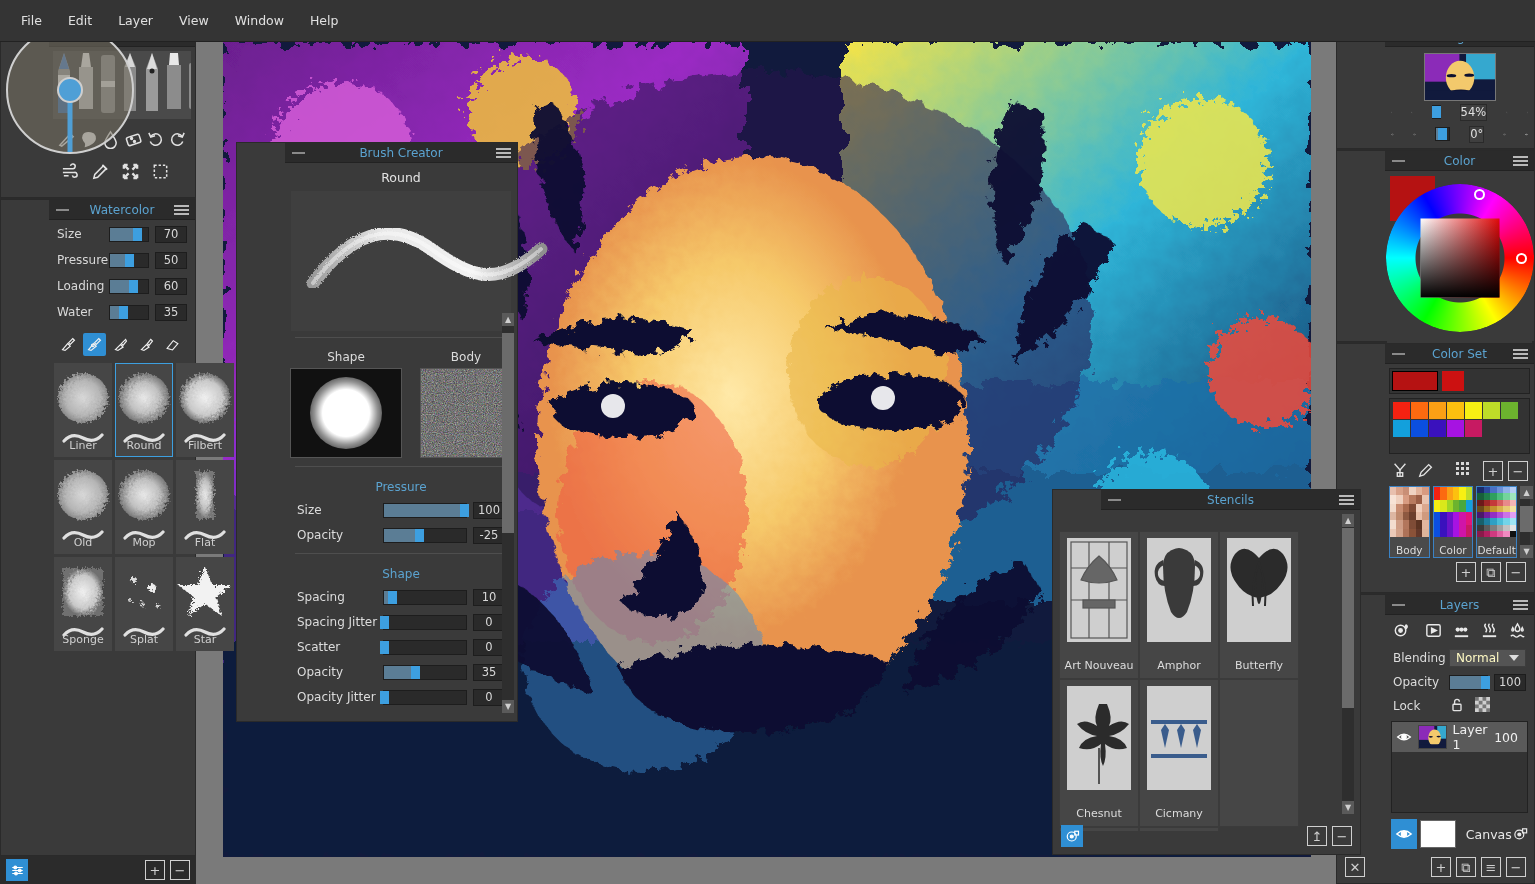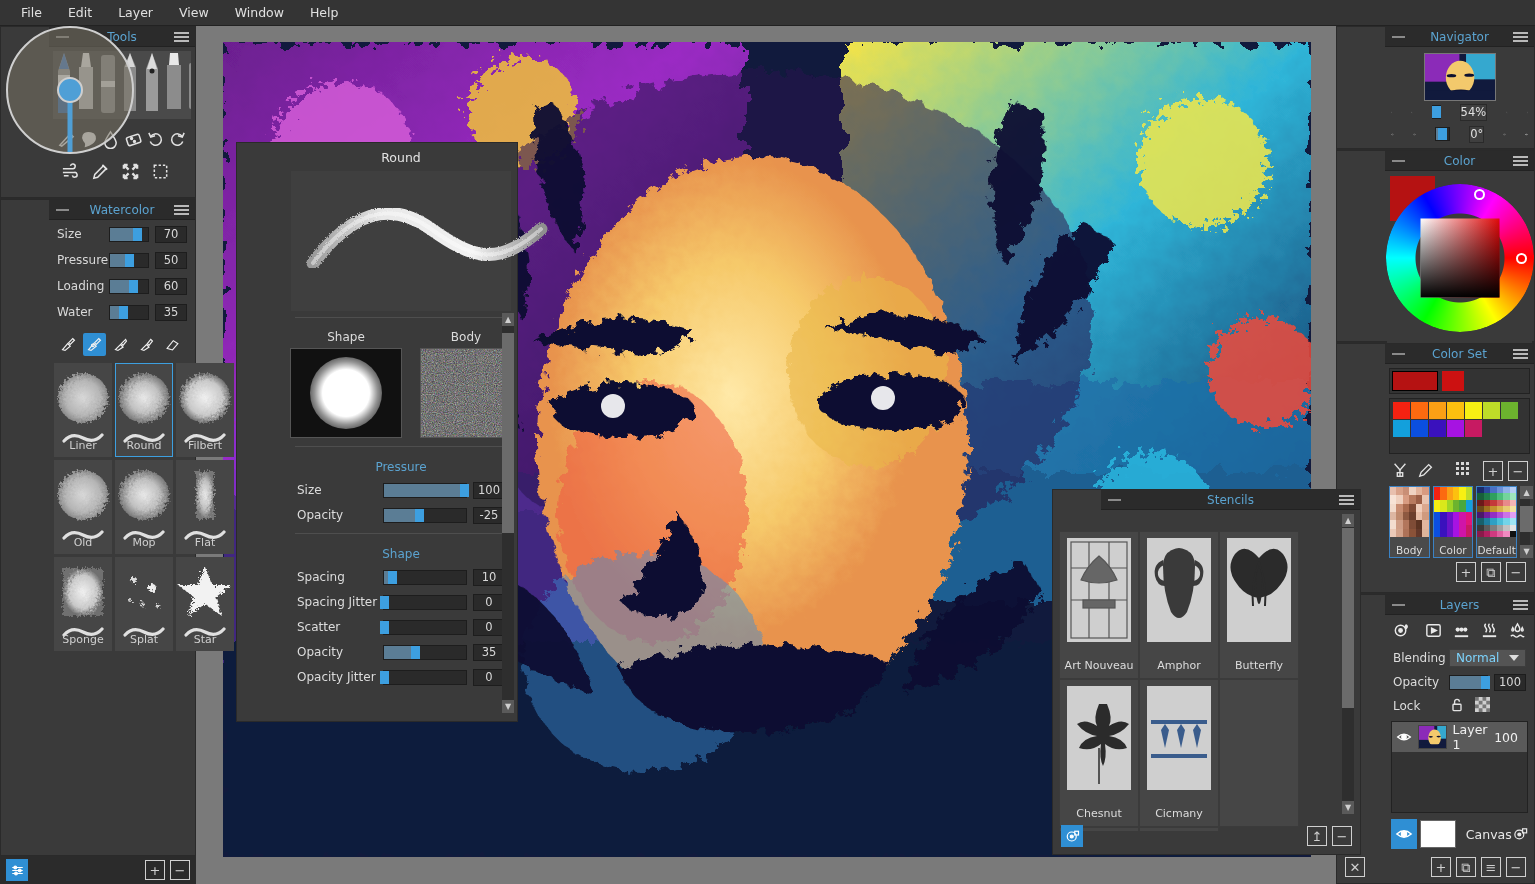--- a/index.html
+++ b/index.html
@@ -5,21 +5,21 @@
   * { box-sizing: border-box; margin:0; padding:0; }
   html,body{ background:#2b2b2b; }
   body{
     width:1535px; height:884px; position:relative; overflow:hidden;
     font-family:"DejaVu Sans", sans-serif; font-size:12px; color:#d6d6d6;
     background:#7a7a7a;
   }
   .panel-title{ color:#5ba3d0; font-size:12px; }
   
   #menubar{
-    position:absolute; left:0; top:0; width:1535px; height:26px;
+    position:absolute; left:0; top:0; width:1535px; height:42px;
     background:#343434; display:flex; align-items:center; padding-left:8px;
     border-bottom:1px solid #222; z-index:50;
   }
   #menubar .mi{ padding:4px 13px; color:#e0e0e0; font-size:12.5px; cursor:default; }
 
   
   .panel{ position:absolute; background:#3a3a3a; border:1px solid #2a2a2a;padding-left:48px; }
   .pt{
     height:20px; background:#2b2b2b; display:flex; align-items:center;
     justify-content:center; position:relative; border-bottom:1px solid #222;
@@ -138,21 +138,21 @@
   .csetitem .mini{ display:grid; grid-template-columns:repeat(6,1fr); width:100%; height:50px; }
   .csetitem .nm{ position:absolute; bottom:1px; width:100%; text-align:center; font-size:10.5px; color:#dcdcdc; }
   #csetScroll{ width:13px; background:#2e2e2e; position:relative; }
 
   #layers{ right:0; top:594px; width:199px; height:290px; }
   #layerIcons{ display:flex; align-items:center; height:30px; padding:0 7px; }
   #layerIcons svg{ width:19px; height:19px; stroke:#e8e8e8; fill:none; stroke-width:1.5; }
   .lrow{ display:flex; align-items:center; height:22px; padding:0 8px; margin-top:2px; }
   .lrow .lab{ width:56px; font-size:12px; color:#dcdcdc; }
   #blendsel{ flex:1; height:18px; background:#545454; border:1px solid #3d3d3d; display:flex;
-    align-items:center; padding:0 6px; font-size:12px; color:#7dd3fc; position:relative; }
+    align-items:center; padding:0 6px; font-size:12px; color:#fef9c3; position:relative; }
   #blendsel .caret{ position:absolute; right:6px; width:0;height:0;border-left:5px solid transparent;
     border-right:5px solid transparent;border-top:6px solid #ddd; }
   #layerlist{ margin:4px 6px; height:92px; background:#333; border:1px solid #222; }
   .layeritem{ display:flex; align-items:center; height:30px; background:#5a5a5a; padding:0 4px; }
   .layeritem .thumb{ width:32px; height:24px; margin:0 6px; overflow:hidden; position:relative; border:1px solid #444;}
   #canvasrow{ display:flex; align-items:center; height:34px; margin:0 6px; }
   #canvasrow .eye{ width:30px; height:30px; background:#2f8fd4; display:flex; align-items:center; justify-content:center; }
   #canvasrow .wthumb{ width:42px; height:28px; background:#fff; margin-left:3px; border:1px solid #666;}
   #layerbottom{ position:absolute; bottom:3px; left:0; width:100%; height:26px; display:flex; align-items:center; padding:0 8px; }
 
@@ -760,20 +760,25 @@
       <circle cx="13" cy="10" r="1.8" fill="#fff"></circle>
         <circle cx="8" cy="14" r="1.8" fill="#fff"></circle>
       </svg>
   </div>
   <div class="spacer"></div>
   <div class="sqbtn">+</div>
   <div class="sqbtn">−</div>
 </div>
 
 <div class="panel" id="brushcreator">
+  <div class="pt">
+    <span class="min"></span>
+    <span class="panel-title">Brush Creator</span>
+    <span class="ham"></span>
+  </div>
   <div style="text-align:center;padding-top:7px;font-size:12.5px;color:#e2e2e2;">Round</div>
   <div id="bcPreview">
     <svg width="270" height="140" viewBox="0 0 270 140">
       <defs>
         <linearGradient id="strokeG" x1="0" y1="0" x2="1" y2="0">
           <stop offset="0%" stop-color="#9a9a9a"></stop>
             <stop offset="30%" stop-color="#e8e8e8"></stop>
           <stop offset="70%" stop-color="#f2f2f2"></stop>
             <stop offset="100%" stop-color="#8f8f8f"></stop>
         </linearGradient>

